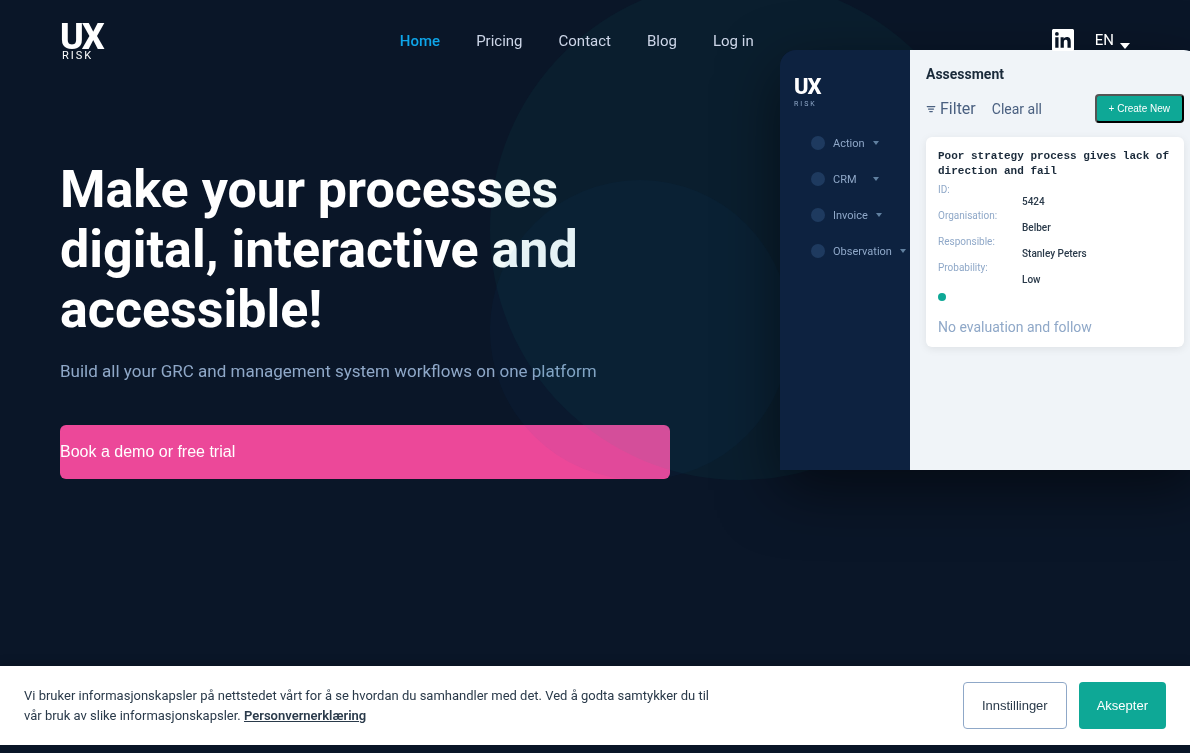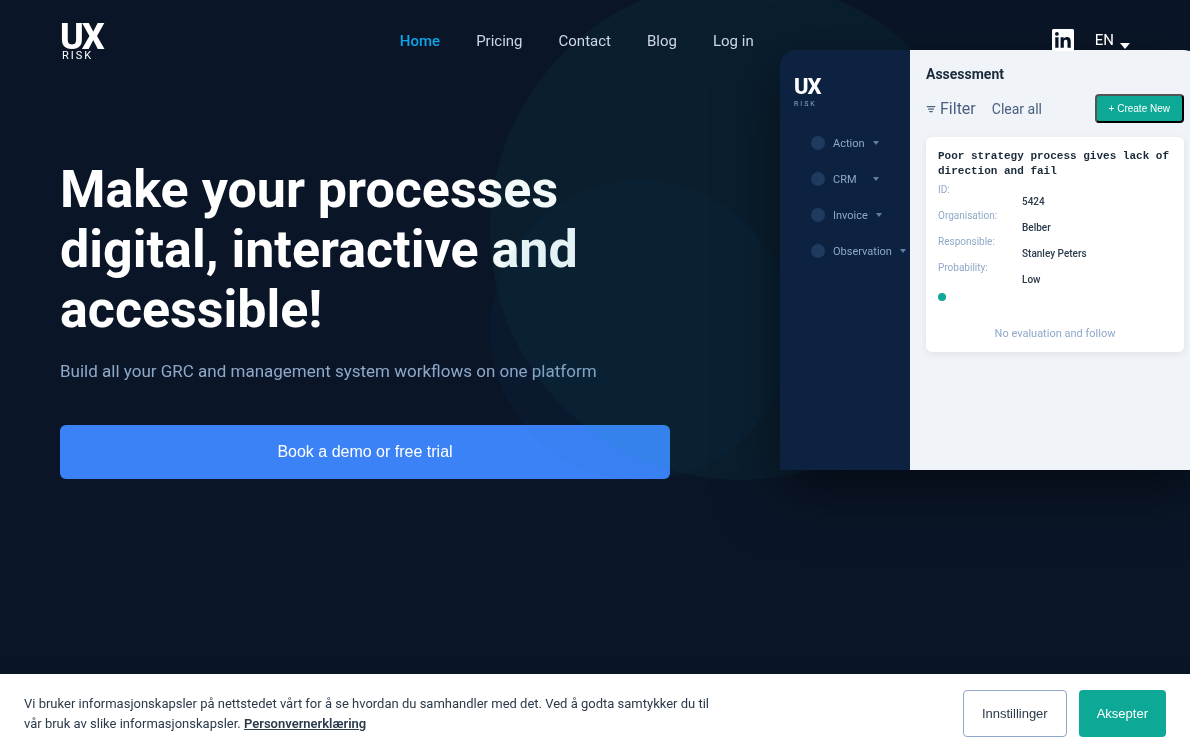--- a/index.html
+++ b/index.html
@@ -130,27 +130,27 @@
     .hero-subtitle {
       font-size: 17px;
       color: #8fa8c8;
       font-weight: 400;
       margin-bottom: 40px;
       line-height: 1.5;
     }
 
     .cta-button {
       display: inline-block;
-      background-color: #3b82f6;
+      background-color: #ec4899;
       color: #ffffff;
       font-size: 16px;
       font-weight: 500;
       padding: 18px 0;
       width: 610px;
-      text-align: center;
+      text-align: left;
       border-radius: 6px;
       cursor: pointer;
       border: none;
       text-decoration: none;
     }
 
     
     .app-mockup {
       position: absolute;
       right: -10px;
@@ -325,30 +325,29 @@
     }
 
     .status-dot {
       width: 8px;
       height: 8px;
       border-radius: 50%;
       background: #0ea896;
     }
 
     .mockup-detail-footer {
-      margin-top: 24px;
+      margin-top: 16px;
       color: #8fa8c8;
-      font-size: 11px;
-      text-align: center;
+      font-size: 14px;
     }
 
     
     .cookie-banner {
       position: fixed;
-      bottom: 0;
+      bottom: 8px;
       left: 0;
       right: 0;
       background: #ffffff;
       color: #1a2a3a;
       padding: 16px 24px;
       display: flex;
       align-items: center;
       justify-content: space-between;
       z-index: 100;
       box-shadow: 0 -2px 10px rgba(0,0,0,0.15);

